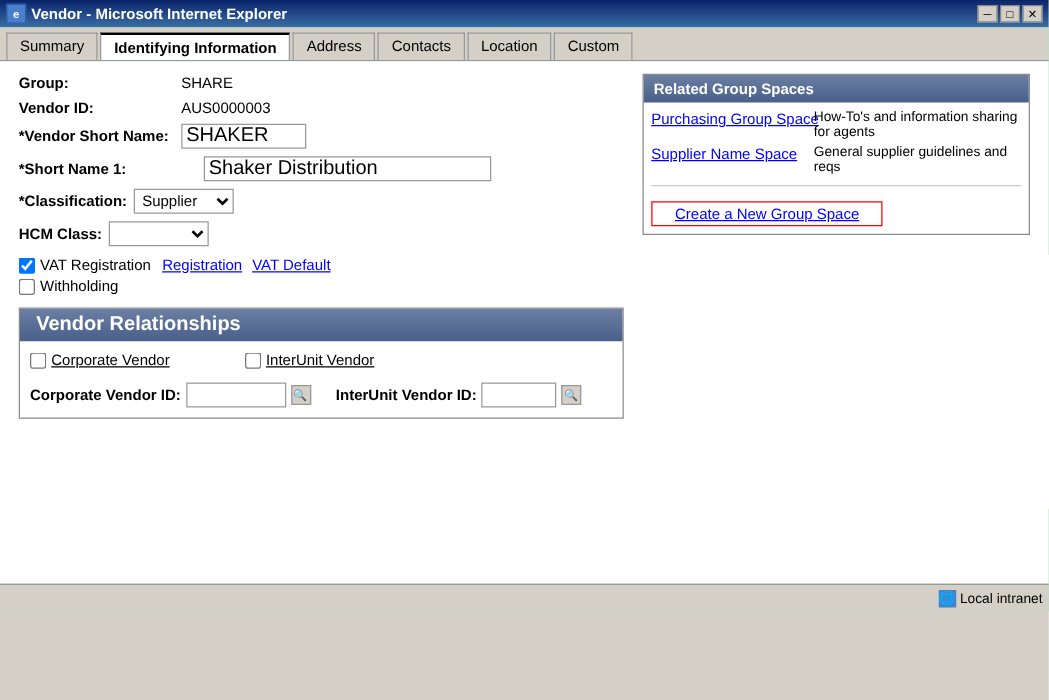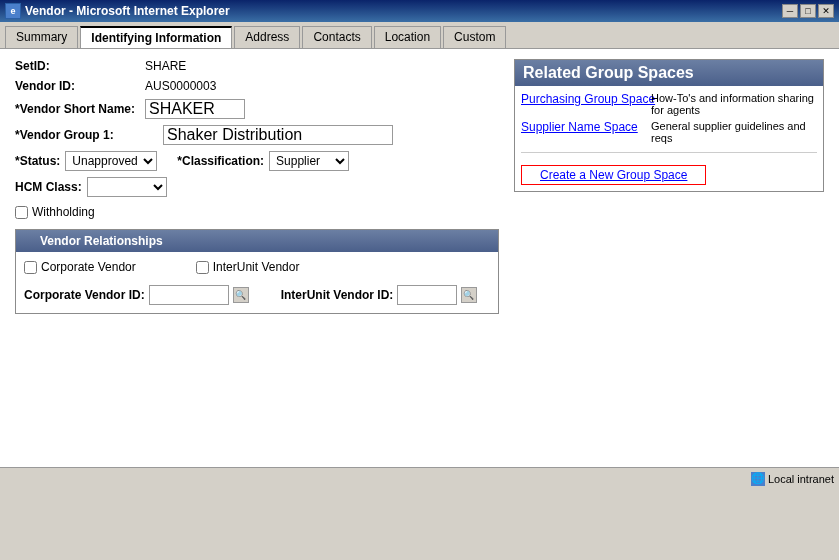--- a/index.html
+++ b/index.html
@@ -51,21 +51,21 @@
 
     
     .main-layout { display: flex; gap: 15px; }
     .left-col { flex: 1; }
     .right-col { width: 310px; }
 
     
     .group-spaces-panel { border: 1px solid #8b8b8b; }
     .group-spaces-header {
       background: linear-gradient(to bottom, #6b7fa3, #4a5f8a);
-      color: white; padding: 4px 8px; font-size: 16px; font-weight: bold;
+      color: white; padding: 4px 8px; font-size: 12px; font-weight: bold;
     }
     .group-spaces-body { padding: 6px; }
     .group-space-row { display: flex; align-items: flex-start; margin-bottom: 4px; gap: 10px; }
     .group-space-link { color: #00f; text-decoration: underline; cursor: pointer; font-size: 12px; white-space: nowrap; min-width: 120px; }
     .group-space-desc { font-size: 11px; color: #000; }
     .create-new-link {
       display: inline-block; color: #00f; text-decoration: underline; cursor: pointer;
       font-size: 12px; border: 1px solid red; padding: 2px 18px; margin-top: 4px;
     }
 
@@ -78,25 +78,25 @@
     .checkboxes-section { margin: 8px 0; }
     .checkbox-row { display: flex; align-items: center; margin-bottom: 3px; gap: 4px; }
     .checkbox-row label { font-size: 12px; }
     .vat-links { margin-left: 5px; display: flex; gap: 8px; }
     .vat-link { color: #00f; text-decoration: underline; cursor: pointer; font-size: 12px; }
 
     
     .vendor-rel-panel { border: 1px solid #8b8b8b; margin-top: 10px; }
     .vendor-rel-header {
       background: linear-gradient(to bottom, #6b7fa3, #4a5f8a);
-      color: white; padding: 4px 24px; font-size: 12px; font-weight: bold;
+      color: white; padding: 4px 13px; font-size: 16px; font-weight: bold;
     }
     .vendor-rel-body { padding: 8px; }
-    .vendor-rel-checks { display: flex; gap: 60px; margin-bottom: 8px; }
-    .vendor-rel-ids { display: flex; align-items: center; gap: 32px; }
+    .vendor-rel-checks { display: flex; gap: 60px; margin-bottom: 8px; text-decoration: underline; }
+    .vendor-rel-ids { display: flex; align-items: center; gap: 20px; }
     .vendor-id-group { display: flex; align-items: center; gap: 4px; }
     .vendor-id-label { font-size: 12px; font-weight: bold; }
     .search-btn {
       width: 16px; height: 16px; border: 1px solid #999; background: #d4d0c8;
       cursor: pointer; display: flex; align-items: center; justify-content: center; font-size: 9px;
     }
 
     
     .divider { border-top: 1px solid #ccc; margin: 8px 0; }
 
@@ -135,49 +135,41 @@
     <div class="tab">Location</div>
     <div class="tab">Custom</div>
   </div>
 
   <div class="content">
     <div class="main-layout">
 
       <div class="left-col">
 
         <div class="form-row">
-          <span class="form-label bold-label">SetID:</span>
+          <span class="form-label bold-label">Group:</span>
           <span class="form-value">SHARE</span>
         </div>
 
         <div class="form-row">
           <span class="form-label bold-label">Vendor ID:</span>
           <span class="form-value">AUS0000003</span>
         </div>
 
         <div class="form-row">
           <span class="form-label bold-label">*Vendor Short Name:</span>
           <input type="text" style="width: 100px;" value="SHAKER">
         </div>
 
         <div class="form-row">
-          <span class="form-label bold-label">*Vendor Group 1:</span>
+          <span class="form-label bold-label">*Short Name 1:</span>
           <input type="text" style="width: 230px; margin-left: 18px;" value="Shaker Distribution">
         </div>
 
 
         <div class="double-row">
-          <div class="double-item">
-            <span class="double-label bold-label">*Status:</span>
-            <select>
-              <option>Unapproved</option>
-              <option>Approved</option>
-              <option>Inactive</option>
-            </select>
-          </div>
           <div class="double-item">
             <span class="double-label bold-label">*Classification:</span>
             <select>
               <option>Supplier</option>
               <option>Employee</option>
               <option>Other</option>
             </select>
           </div>
         </div>
 
@@ -185,20 +177,28 @@
           <div class="double-item">
             <span class="double-label bold-label">HCM Class:</span>
             <select style="width:80px;">
               <option></option>
             </select>
           </div>
         </div>
 
         <div class="checkboxes-section">
           <div class="checkbox-row">
+            <input type="checkbox" checked="" style="">
+            <label>VAT Registration</label>
+            <div class="vat-links">
+              <span class="vat-link">Registration</span>
+              <span class="vat-link">VAT Default</span>
+            </div>
+          </div>
+          <div class="checkbox-row">
             <input type="checkbox" style="">
             <label>Withholding</label>
           </div>
         </div>
 
         <div class="vendor-rel-panel">
           <div class="vendor-rel-header">Vendor Relationships</div>
           <div class="vendor-rel-body">
             <div class="vendor-rel-checks">
               <div class="checkbox-row">

